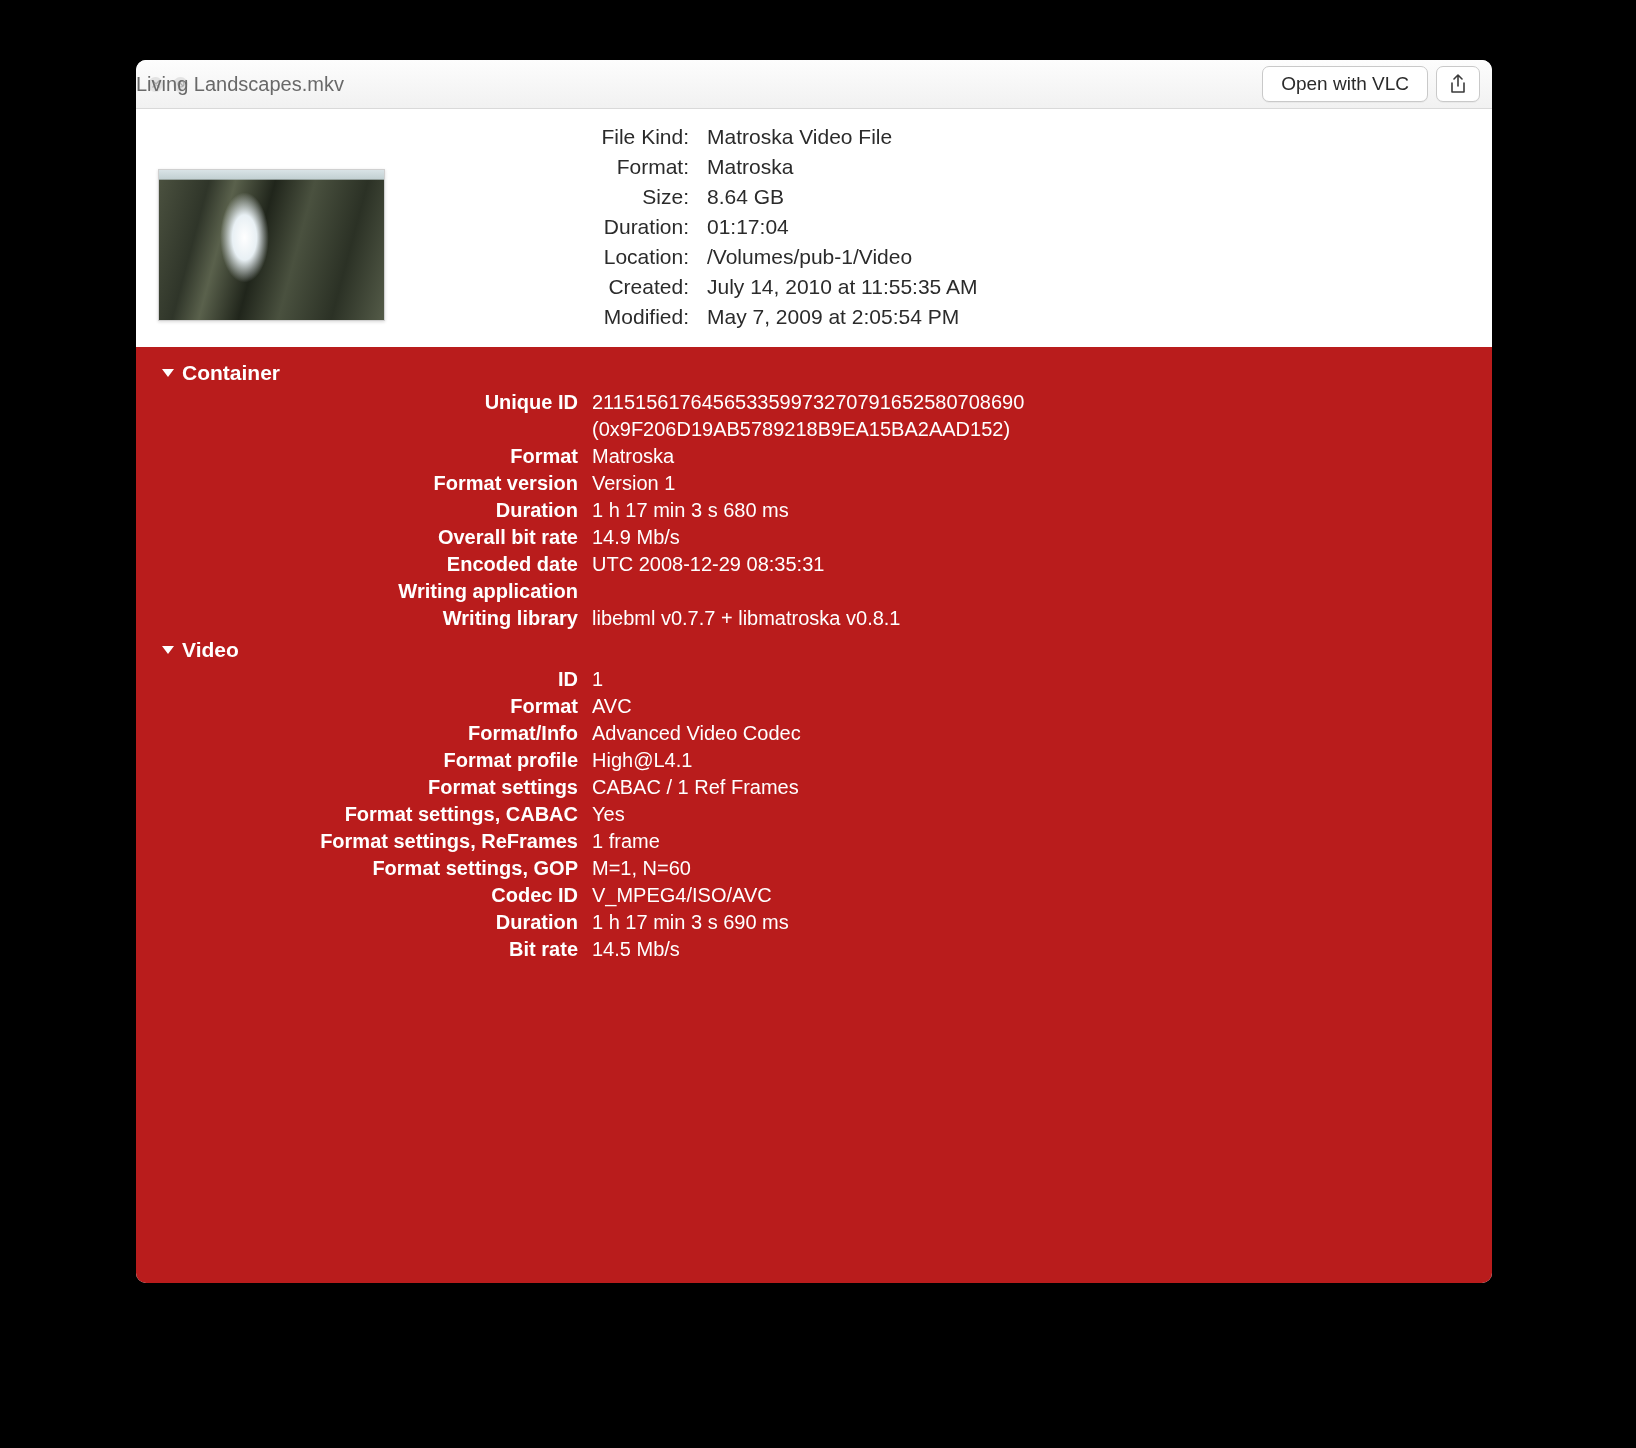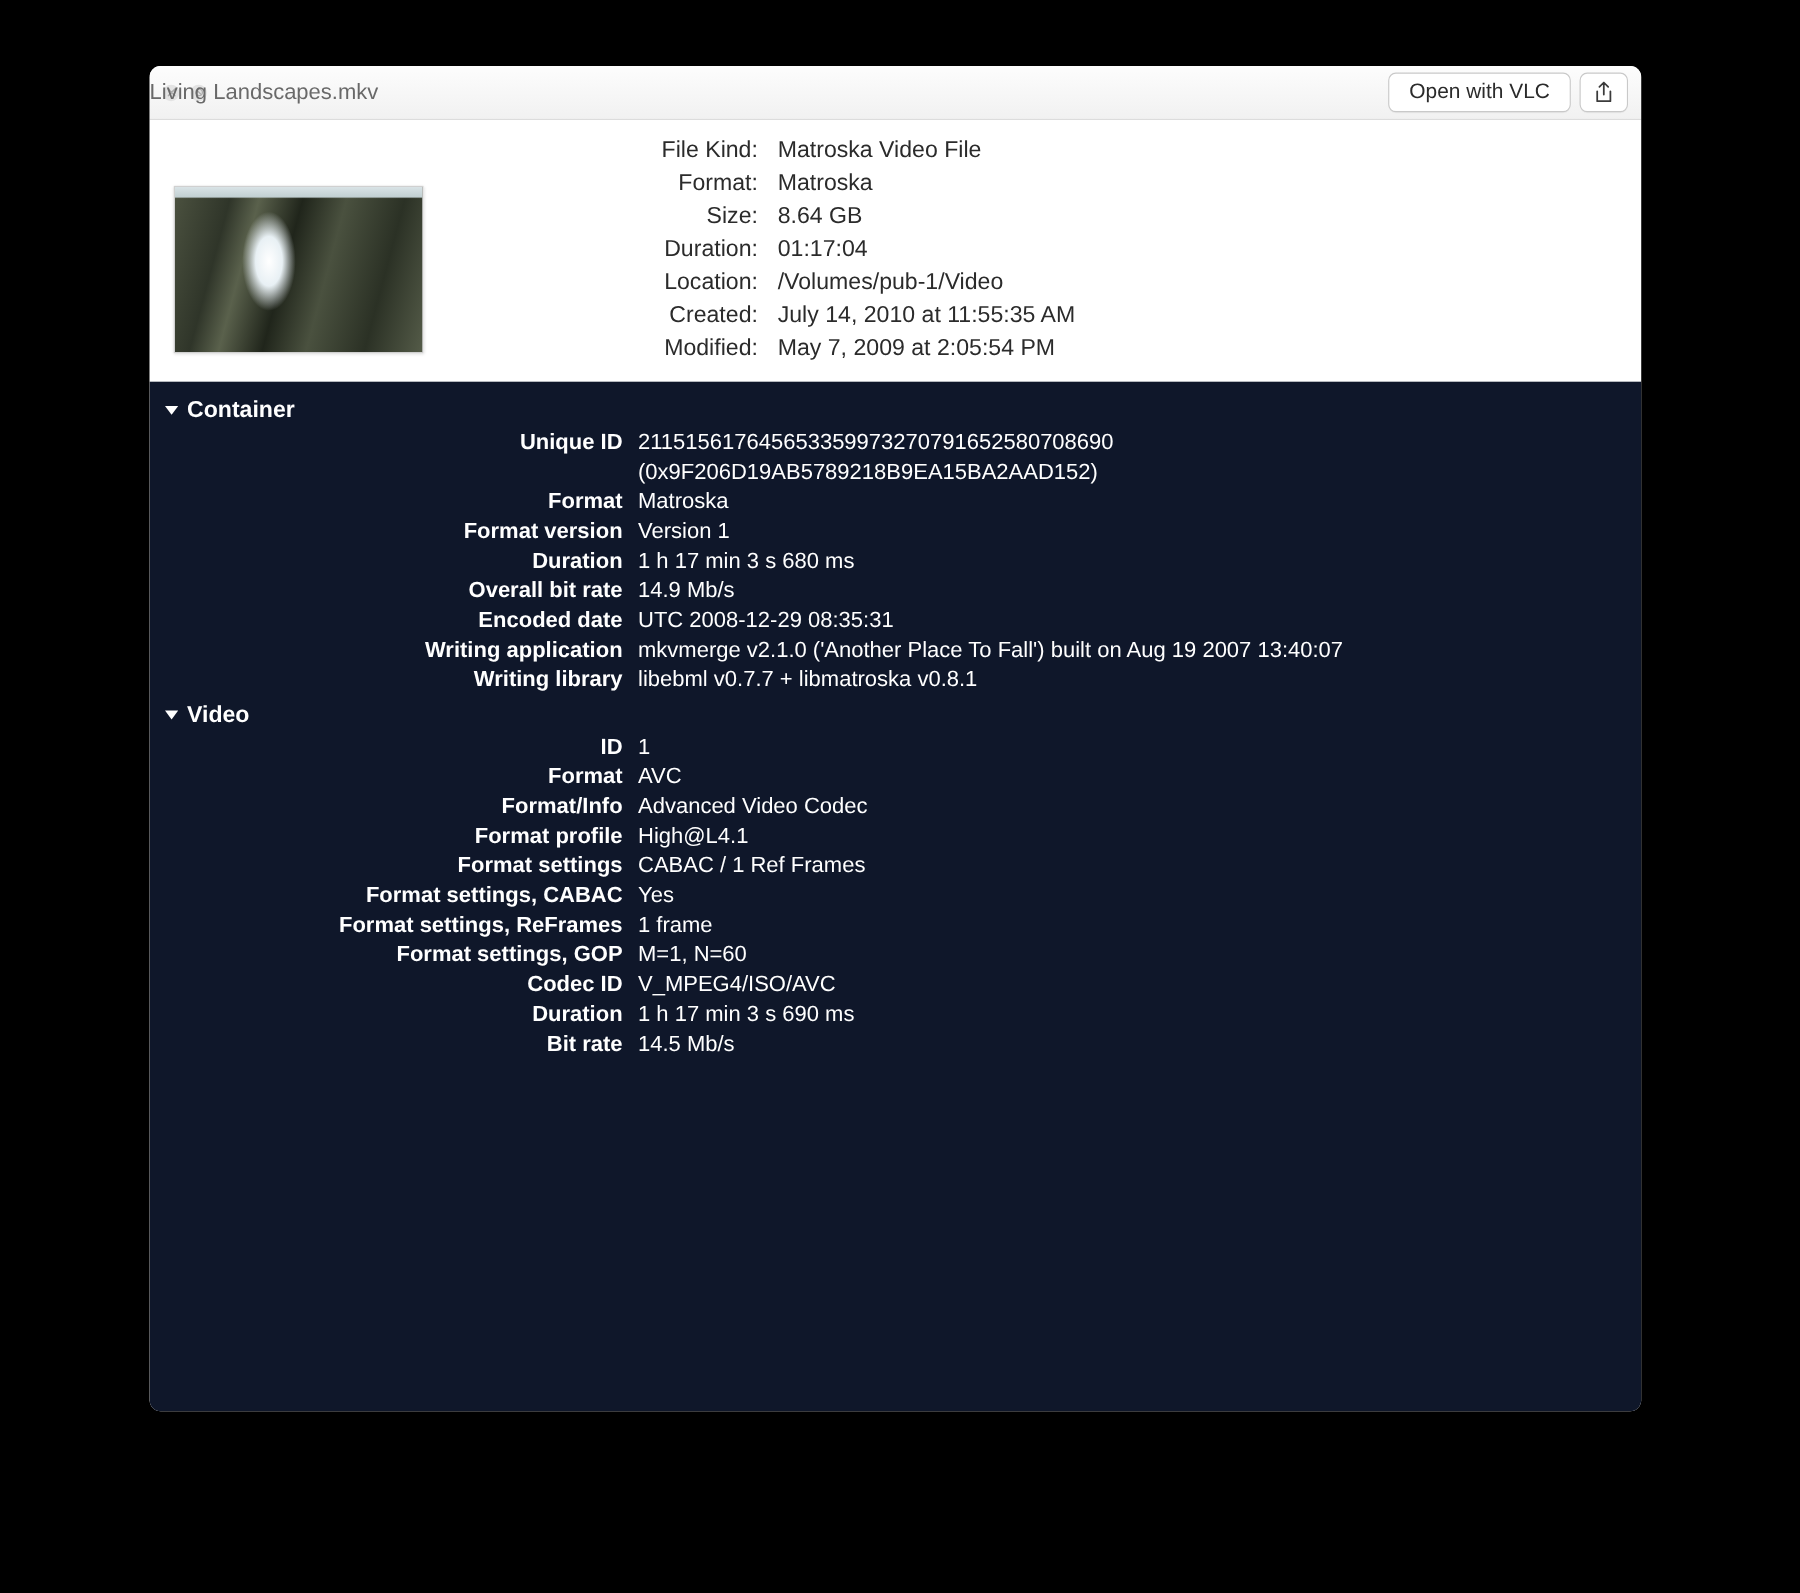--- a/index.html
+++ b/index.html
@@ -115,25 +115,25 @@
   .info-grid .lbl {
     text-align: right;
     color: #2b2b2b;
   }
   .info-grid .val {
     text-align: left;
   }
 
   
   .detail-panel {
-    background: #0f172a;
+    background: #b91c1c;
     color: #ffffff;
     flex: 1 1 auto;
     overflow: hidden;
-    padding: 8px 0 0 0;
+    padding: 8px 0 0 12px;
     font-size: 20px;
   }
   .section-head {
     display: flex;
     align-items: center;
     gap: 8px;
     padding: 6px 14px 4px 14px;
     font-weight: 700;
     font-size: 21px;
   }
@@ -251,21 +251,20 @@
     <div class="kv">
       <span class="k">Overall bit rate</span>
       <span class="v">14.9 Mb/s</span>
     </div>
     <div class="kv">
       <span class="k">Encoded date</span>
       <span class="v">UTC 2008-12-29 08:35:31</span>
     </div>
     <div class="kv">
       <span class="k">Writing application</span>
-      <span class="v">mkvmerge v2.1.0 ('Another Place To Fall') built on Aug 19 2007 13:40:07</span>
     </div>
     <div class="kv">
       <span class="k">Writing library</span>
       <span class="v">libebml v0.7.7 + libmatroska v0.8.1</span>
     </div>
 
     <div class="section-head">
       <span class="tri"></span>
       <span>Video</span>
     </div>

